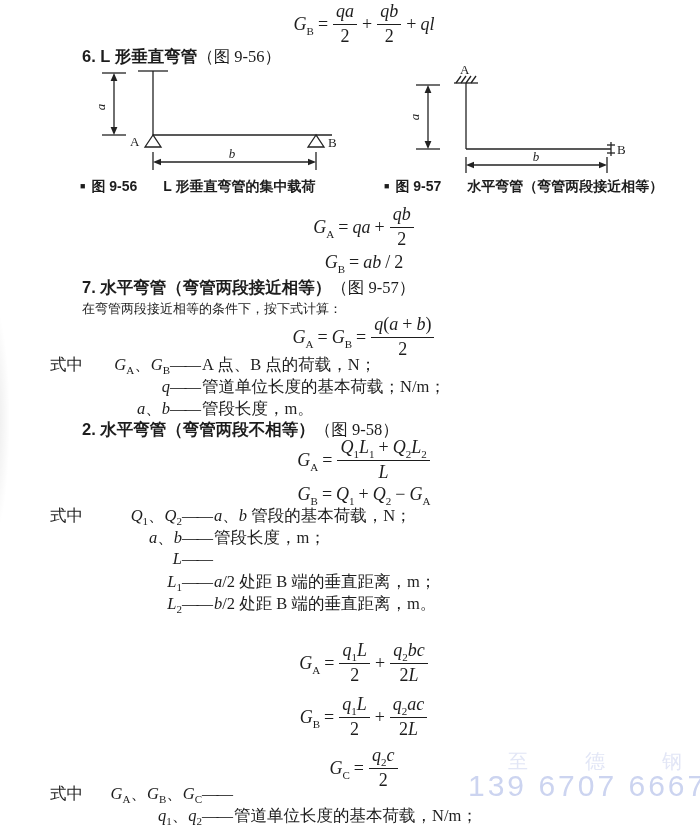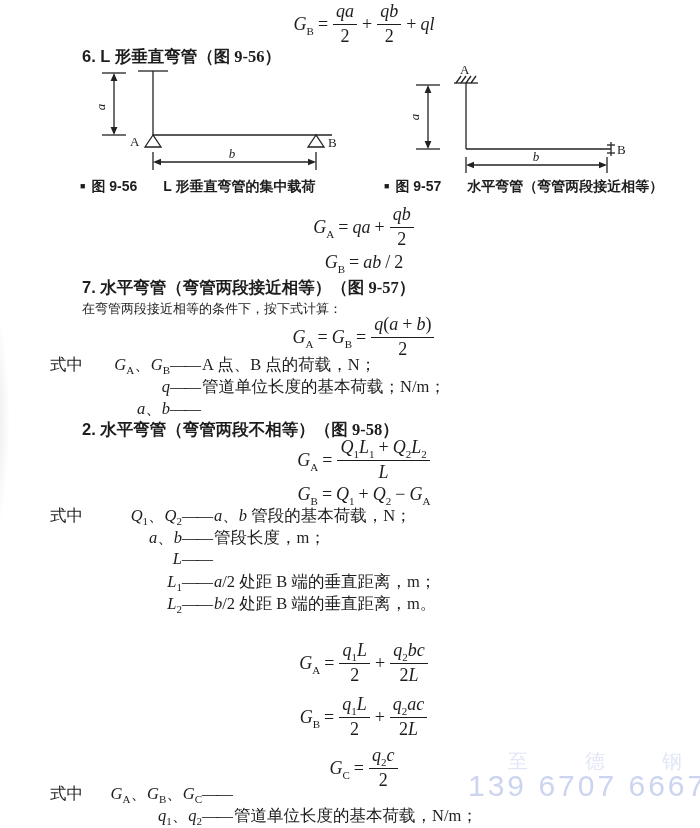--- a/index.html
+++ b/index.html
@@ -2,21 +2,21 @@
 <html><head>
 <meta charset="utf-8">
 <title>Document</title>
 <style>
   html,body{margin:0;padding:0;background:#ffffff;}
   .page{position:relative;width:700px;height:828px;background:#ffffff;overflow:hidden;
         font-family:"Liberation Serif",serif;color:#1d1d1d;}
   .edge-shadow{position:absolute;left:-8px;top:300px;width:18px;height:240px;
         background:radial-gradient(ellipse at left,rgba(0,0,0,0.10),rgba(0,0,0,0) 70%);}
   .h{position:absolute;font-family:"Liberation Sans",sans-serif;font-weight:700;font-size:16.5px;white-space:nowrap;}
-  .h .href{font-weight:700;font-family:"Liberation Serif",serif;}
+  .h .href{font-weight:400;font-family:"Liberation Serif",serif;}
   .p{position:absolute;font-size:13px;white-space:nowrap;}
   .fwrap{position:absolute;left:40px;right:12px;text-align:center;font-size:18px;white-space:nowrap;}
   .mv{font-style:italic;}
   .mv sub{font-style:normal;font-size:11px;line-height:0;}
   .mt{font-style:normal;}
   .mt.op{margin:0 4px;}
   .frac{display:inline-block;vertical-align:middle;text-align:center;line-height:1.1;margin:0 1px;transform:translateY(-2px);}
   .frac .nm{display:block;border-bottom:1.3px solid #1d1d1d;padding:0 3px 2px;}
   .frac .dn{display:block;padding:2px 3px 0;}
   .cap{position:absolute;font-family:"Liberation Sans",sans-serif;font-weight:700;font-size:14px;white-space:nowrap;}
@@ -136,20 +136,21 @@
       <div class="defline">
         <span class="dpre"></span>
         <span class="dterm" style="min-width: 80px;"><span class="mv">q</span></span>
         <span class="ddash">——</span>
         <span class="ddef"><span class="mt">管道单位长度的基本荷载；N/m；</span></span>
       </div>
       <div class="defline">
         <span class="dpre"></span>
         <span class="dterm" style="min-width: 80px;"><span class="mv">a</span><span class="mt">、</span><span class="mv">b</span></span>
         <span class="ddash">——</span>
+        <span class="ddef"><span class="mt">管段长度，m。</span></span>
       </div>
     </div>
 
   <div class="h" style="top:419px;left:82px">
     <span>2. 水平弯管（弯管两段不相等）</span><span class="href">（图 9-58）</span>
   </div>
 
   <div class="fwrap" style="top:440px"><span class="mv">G<sub>A</sub></span><span class="mt op">=</span><span class="frac"><span class="nm"><span class="mv">Q<sub>1</sub></span><span class="mv">L<sub>1</sub></span><span class="mt op">+</span><span class="mv">Q<sub>2</sub></span><span class="mv">L<sub>2</sub></span></span><span class="dn"><span class="mv">L</span></span></span></div>
   <div class="fwrap" style="top:484px"><span class="mv">G<sub>B</sub></span><span class="mt op">=</span><span class="mv">Q<sub>1</sub></span><span class="mt op">+</span><span class="mv">Q<sub>2</sub></span><span class="mt op">−</span><span class="mv">G<sub>A</sub></span></div>
 

